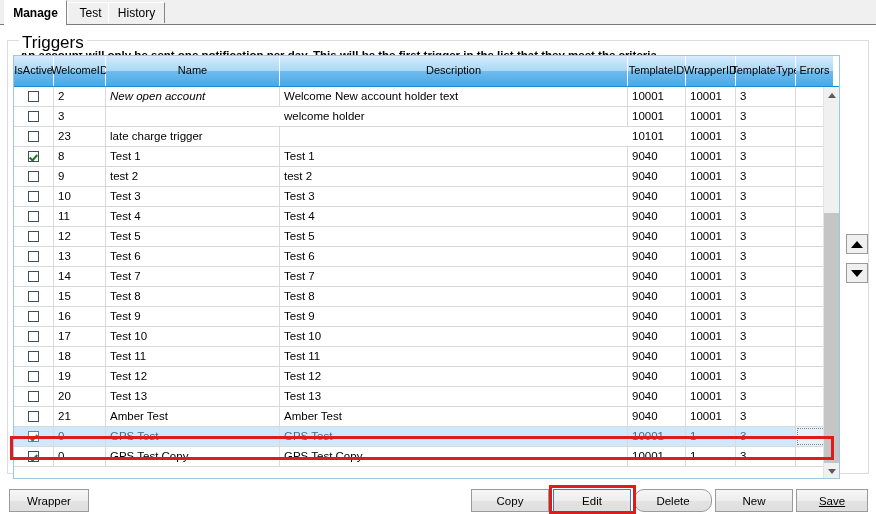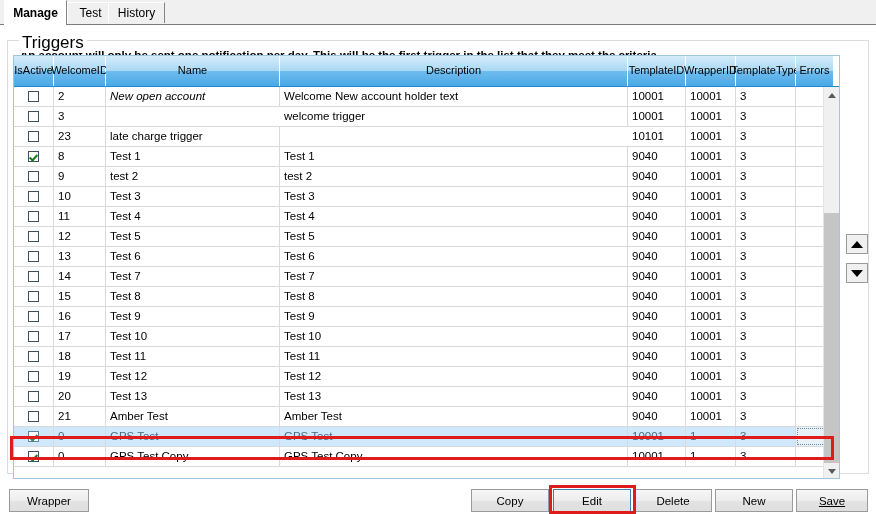--- a/index.html
+++ b/index.html
@@ -340,21 +340,21 @@
         <div class="cell" style="left: 614px; width: 58px;">10001</div>
         <div class="cell" style="left: 672px; width: 50px;">10001</div>
         <div class="cell" style="left: 722px; width: 60px;">3</div>
         <div class="cell" style="left: 782px; width: 38px;"></div>
       </div>
       <div class="row">
         <div class="cell cb" style="left: 0px; width: 40px;">
           <span class="chk"></span>
         </div>
         <div class="cell" style="left: 40px; width: 52px;">3</div>
-        <div class="cell" style="left: 266px; width: 348px;">welcome trigger</div>
+        <div class="cell" style="left: 266px; width: 348px;">welcome holder</div>
         <div class="cell" style="left: 614px; width: 58px;">10001</div>
         <div class="cell" style="left: 672px; width: 50px;">10001</div>
         <div class="cell" style="left: 722px; width: 60px;">3</div>
         <div class="cell" style="left: 782px; width: 38px;"></div>
       </div>
       <div class="row">
         <div class="cell cb" style="left: 0px; width: 40px;">
           <span class="chk"></span>
         </div>
         <div class="cell" style="left: 40px; width: 52px;">23</div>
@@ -575,20 +575,20 @@
 <div class="orderbtn" style="left:846px; top:263px;">
   <span class="tri-down"></span>
 </div>
 
 <div class="btn" style="left:9px; top:489px; width:80px;">Wrapper</div>
 
 <div class="btn" style="left:471px; top:489px; width:78px;">Copy</div>
 
 <div class="btn focused" style="left:553px; top:489px; width:78px;">Edit</div>
 
-<div class="btn" style="left:634px; top:489px; width:78px;">Delete</div>
+<div class="btn" style="left:634px; top:489px; width:78px;border-radius:10px;">Delete</div>
 
 <div class="btn" style="left:715px; top:489px; width:78px;">New</div>
 
 <div class="btn" style="left:796px; top:489px; width:72px;text-decoration:underline;">Save</div>
 
 <div class="annot" style="left:10px; top:436px; width:824px; height:24px;"></div>
 <div class="annot" style="left:549px; top:485px; width:87px; height:29px;"></div>
 
 </body></html>

